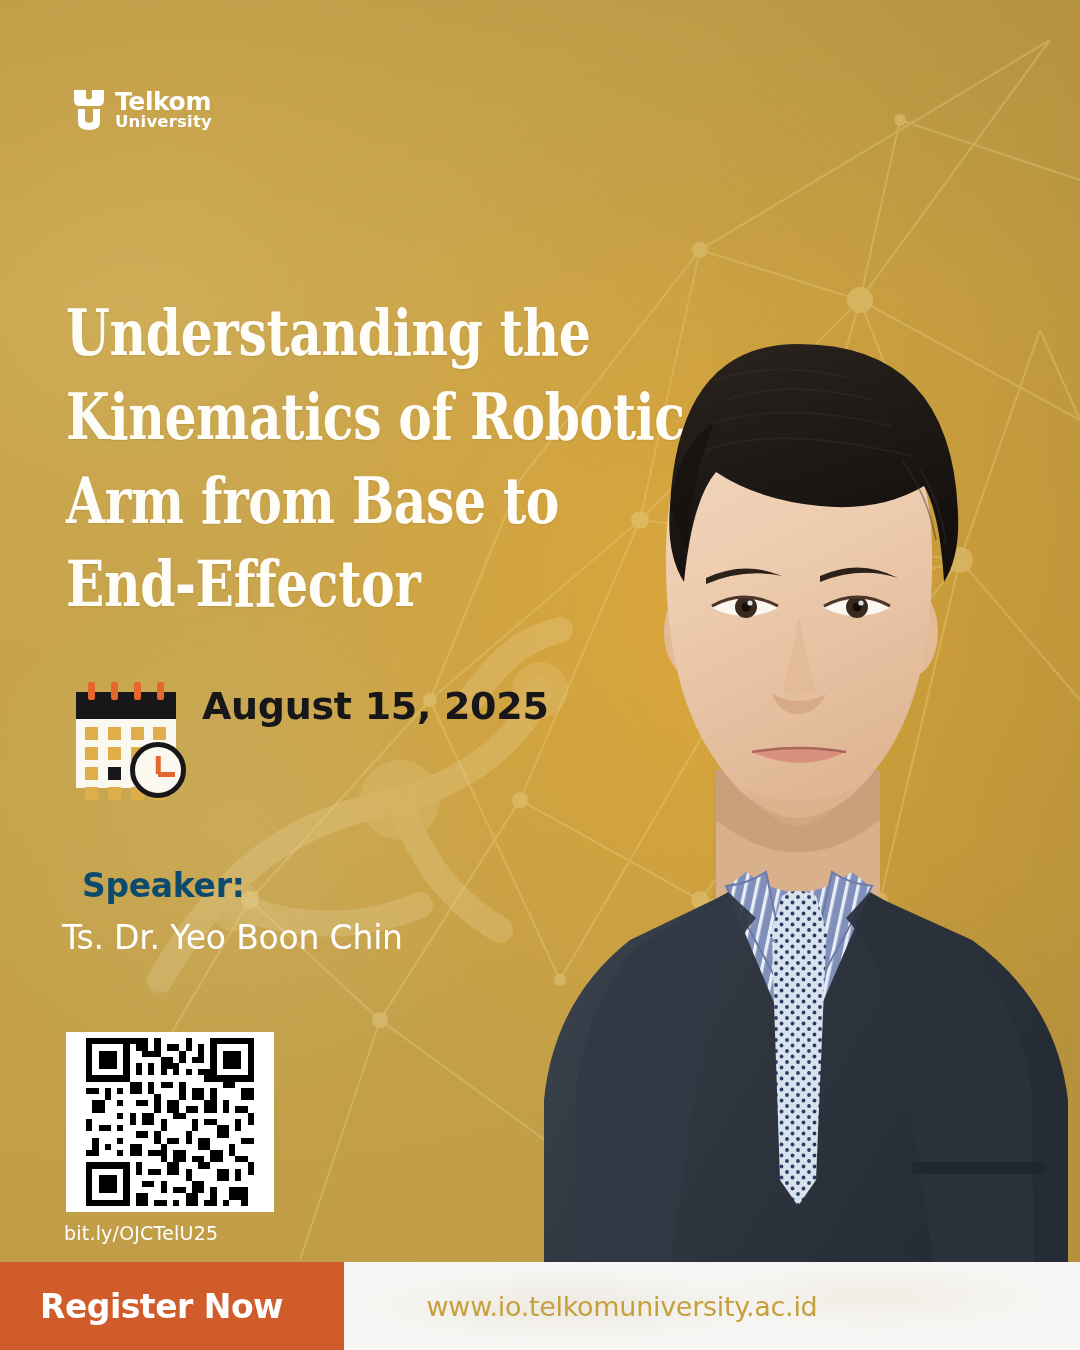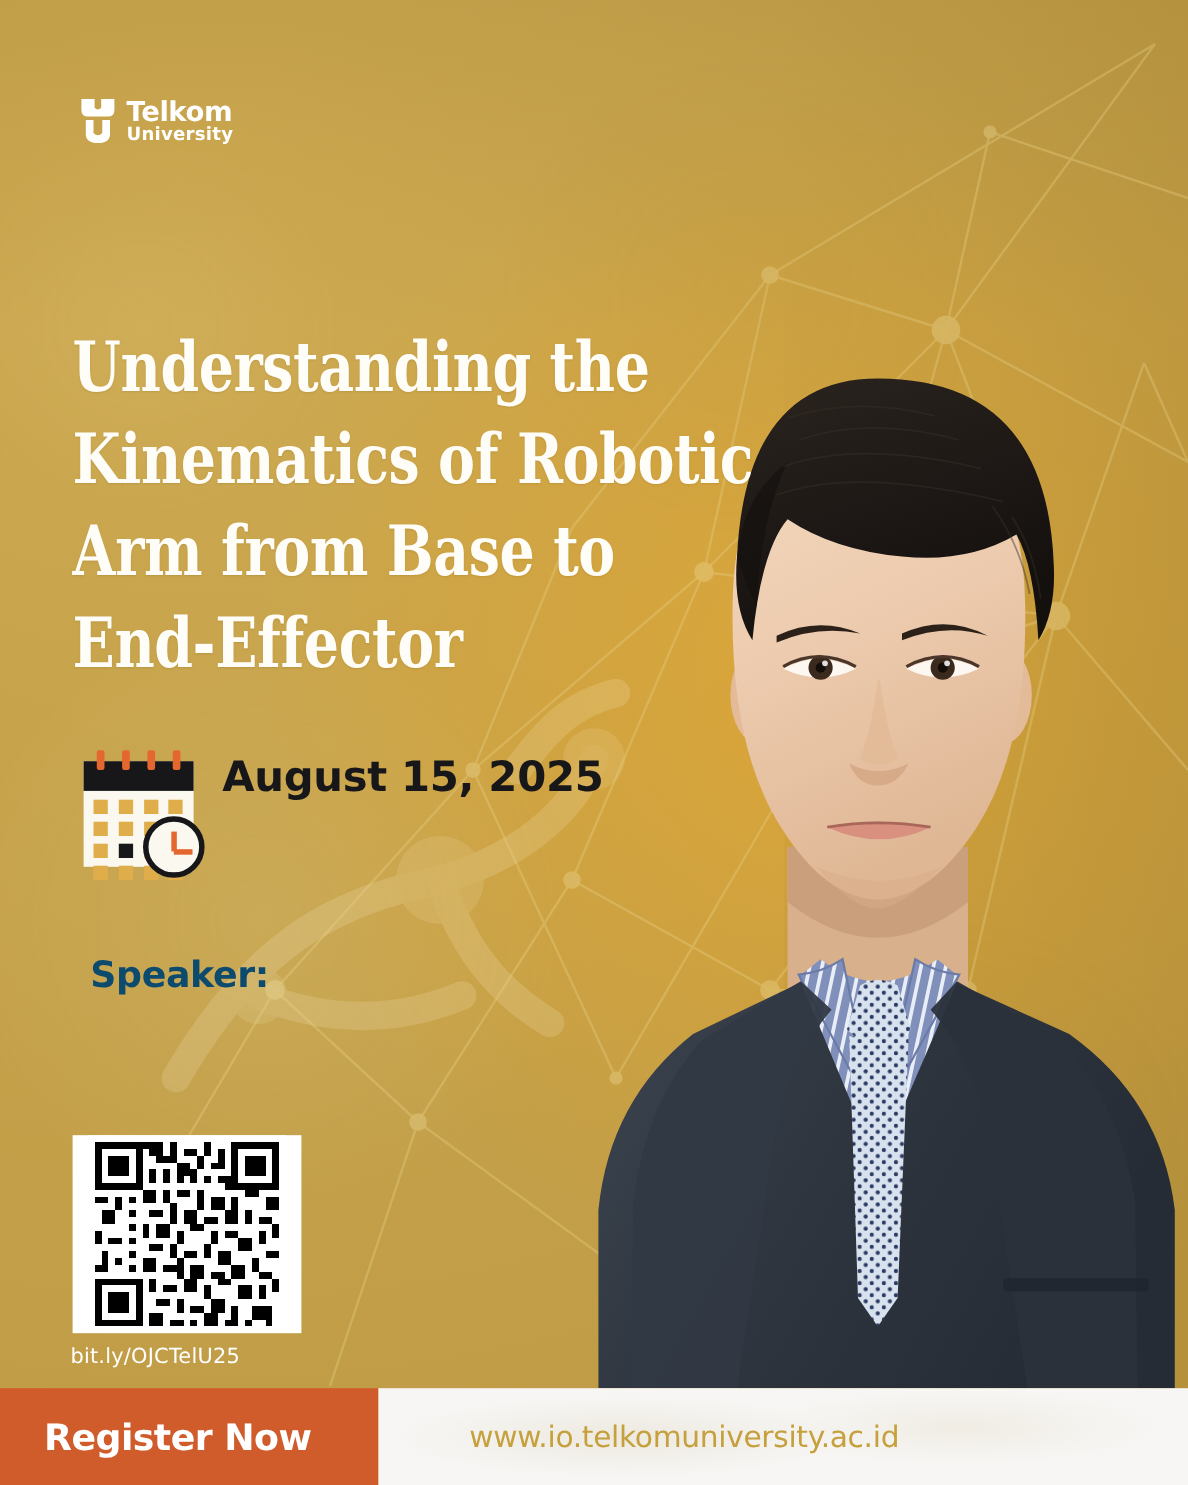--- a/index.html
+++ b/index.html
@@ -407,20 +407,21 @@
         <div class="hand-v"></div>
         <div class="hand-h"></div>
       </div>
     </div>
     <div class="datetext">
       <div class="date-main">August 15, 2025</div>
     </div>
   </div>
 
   <div class="speaker-label">Speaker:</div>
+  <div class="speaker-name">Ts. Dr. Yeo Boon Chin</div>
 
   <div class="qr">
     <svg viewBox="0 0 29 29" xmlns="http://www.w3.org/2000/svg" shape-rendering="crispEdges">
       <rect width="29" height="29" fill="#ffffff"></rect>
       <g fill="#000000">
 
         <rect x="1" y="1" width="7" height="7"></rect>
           <rect x="2" y="2" width="5" height="5" fill="#fff"></rect>
           <rect x="3" y="3" width="3" height="3"></rect>
 

